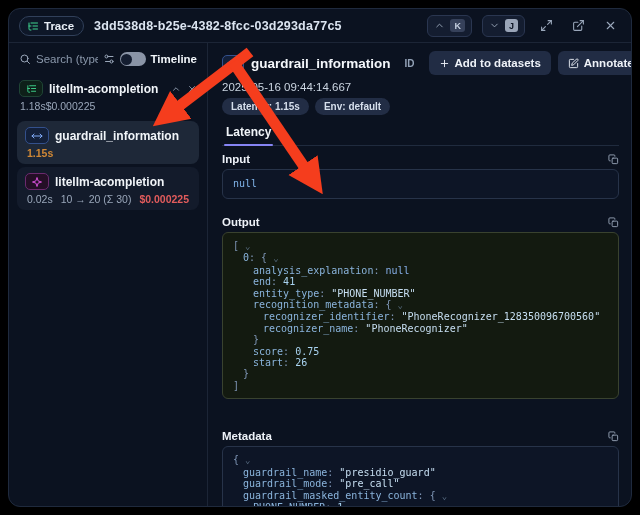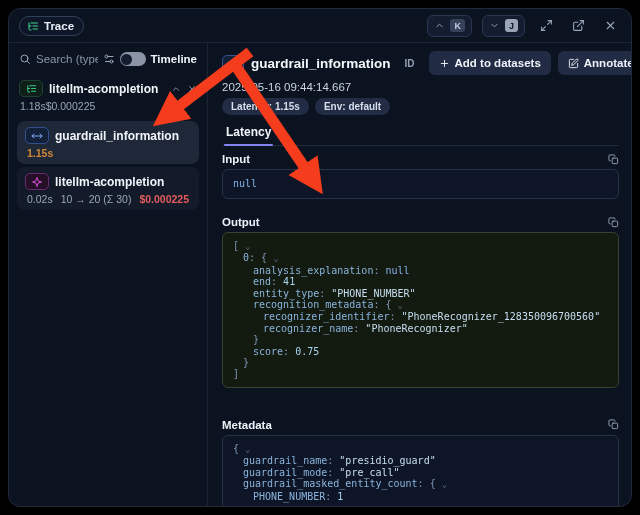--- a/index.html
+++ b/index.html
@@ -95,20 +95,21 @@
     <div class="trace-pill">
       <svg class="ic" width="12" height="12" viewBox="0 0 24 24" style="stroke:#3fd68f">
         <path d="M8 6h13"></path>
           <path d="M12 12h9"></path>
           <path d="M12 18h9"></path>
           <path d="M4 6v12a2 2 0 0 0 2 2h2"></path>
           <path d="M4 12h4"></path>
       </svg>
       <span>Trace</span>
     </div>
+    <div class="trace-id">3dd538d8-b25e-4382-8fcc-03d293da77c5</div>
     <div class="tb-spacer"></div>
     <div class="nav-btn">
       <svg class="ic" width="11" height="11" viewBox="0 0 24 24">
           <polyline points="6,15 12,9 18,15"></polyline>
         </svg>
       <span class="kbd kbd-dim">K</span>
     </div>
     <div class="nav-btn">
       <svg class="ic" width="11" height="11" viewBox="0 0 24 24">
           <polyline points="6,9 12,15 18,9"></polyline>
@@ -289,20 +290,21 @@
           <div class="jline" style="padding-left: 0px;"><span class="tk-p">[ </span><span class="tk-c">⌄</span></div>
           <div class="jline" style="padding-left: 10px;"><span class="tk-k">0</span><span class="tk-p">: { </span><span class="tk-c">⌄</span></div>
           <div class="jline" style="padding-left: 20px;"><span class="tk-k">analysis_explanation</span><span class="tk-p">: </span><span class="tk-u">null</span></div>
           <div class="jline" style="padding-left: 20px;"><span class="tk-k">end</span><span class="tk-p">: </span><span class="tk-n">41</span></div>
           <div class="jline" style="padding-left: 20px;"><span class="tk-k">entity_type</span><span class="tk-p">: </span><span class="tk-s">"PHONE_NUMBER"</span></div>
           <div class="jline" style="padding-left: 20px;"><span class="tk-k">recognition_metadata</span><span class="tk-p">: { </span><span class="tk-c">⌄</span></div>
           <div class="jline" style="padding-left: 30px;"><span class="tk-k">recognizer_identifier</span><span class="tk-p">: </span><span class="tk-s">"PhoneRecognizer_128350096700560"</span></div>
           <div class="jline" style="padding-left: 30px;"><span class="tk-k">recognizer_name</span><span class="tk-p">: </span><span class="tk-s">"PhoneRecognizer"</span></div>
           <div class="jline" style="padding-left: 20px;"><span class="tk-p">}</span></div>
           <div class="jline" style="padding-left: 20px;"><span class="tk-k">score</span><span class="tk-p">: </span><span class="tk-n">0.75</span></div>
+          <div class="jline" style="padding-left: 20px;"><span class="tk-k">start</span><span class="tk-p">: </span><span class="tk-n">26</span></div>
           <div class="jline" style="padding-left: 10px;"><span class="tk-p">}</span></div>
           <div class="jline" style="padding-left: 0px;"><span class="tk-p">]</span></div>
         </div>
 
       <div class="sec-gap"></div>
         <div class="sec-gap"></div>
 
       <div class="sec-head">
         <span class="sec-title">Metadata</span>
         <svg class="ic" width="11" height="11" viewBox="0 0 24 24">

